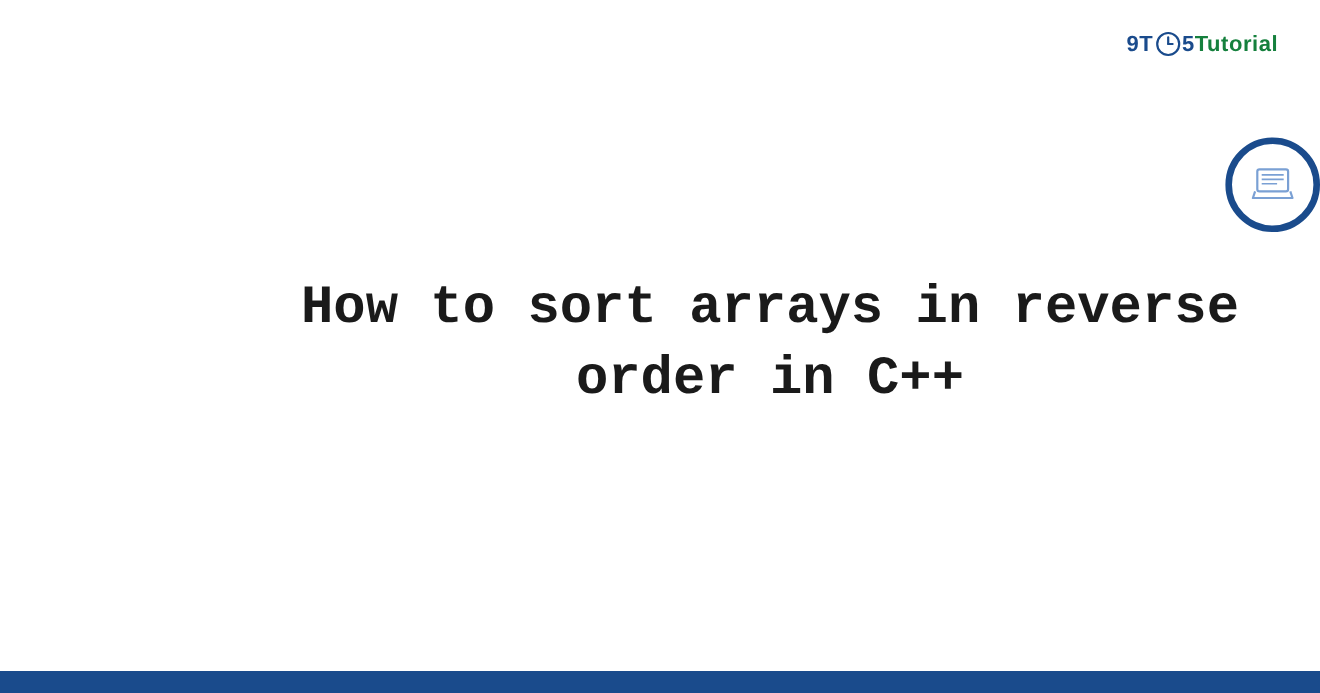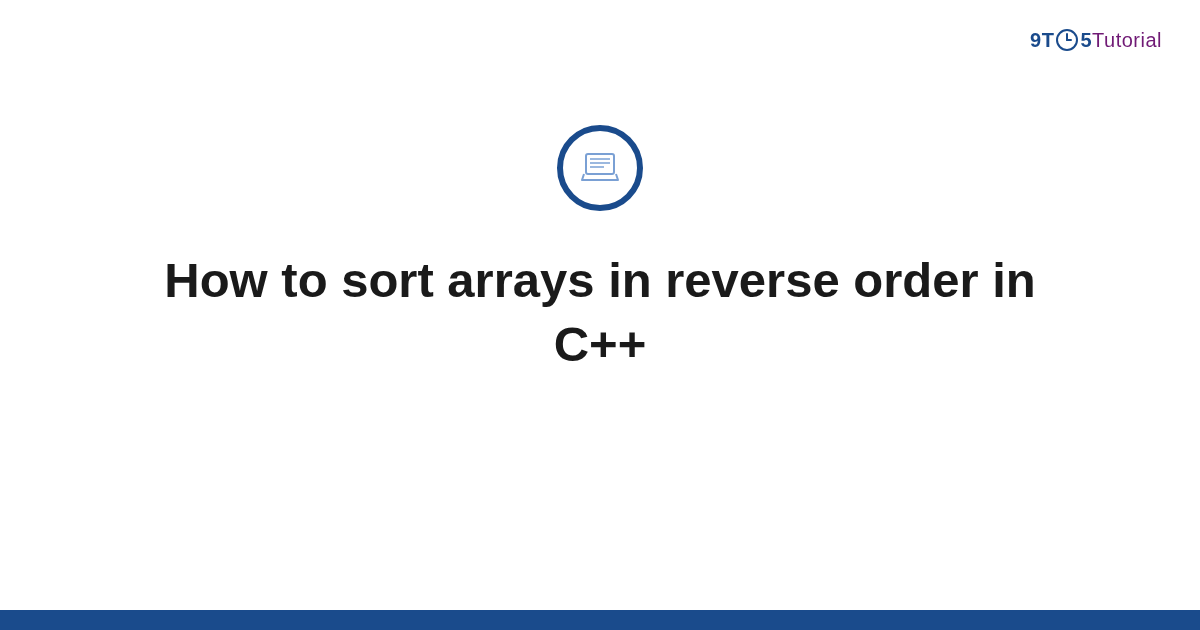--- a/index.html
+++ b/index.html
@@ -34,32 +34,33 @@
       align-items: center;
       justify-content: center;
       margin: 0 1px;
       vertical-align: middle;
     }
     .logo-5 {
       color: #1a4b8c;
       font-weight: 600;
     }
     .logo-tutorial {
-      color: #701a75;
-      font-weight: 400;
+      color: #15803d;
+      font-weight: 700;
     }
     .center-content {
       position: absolute;
       top: 125px;
       left: 50%;
       transform: translateX(-50%);
       display: flex;
       flex-direction: column;
-      align-items: center;
+      align-items: flex-end;
       width: 100%;
+      font-family: Liberation Mono, monospace;
     }
     .laptop-icon-wrapper {
       width: 86px;
       height: 86px;
       border: 6px solid #1a4b8c;
       border-radius: 50%;
       display: flex;
       align-items: center;
       justify-content: center;
       margin-bottom: 38px;

